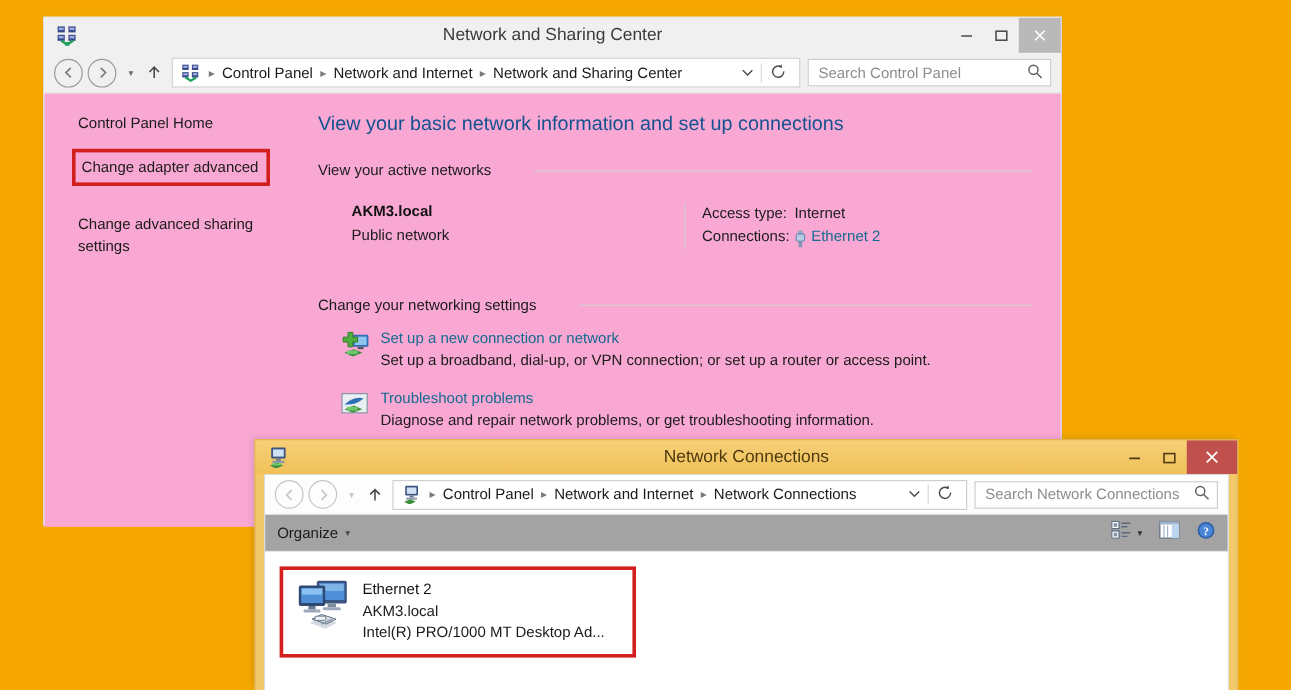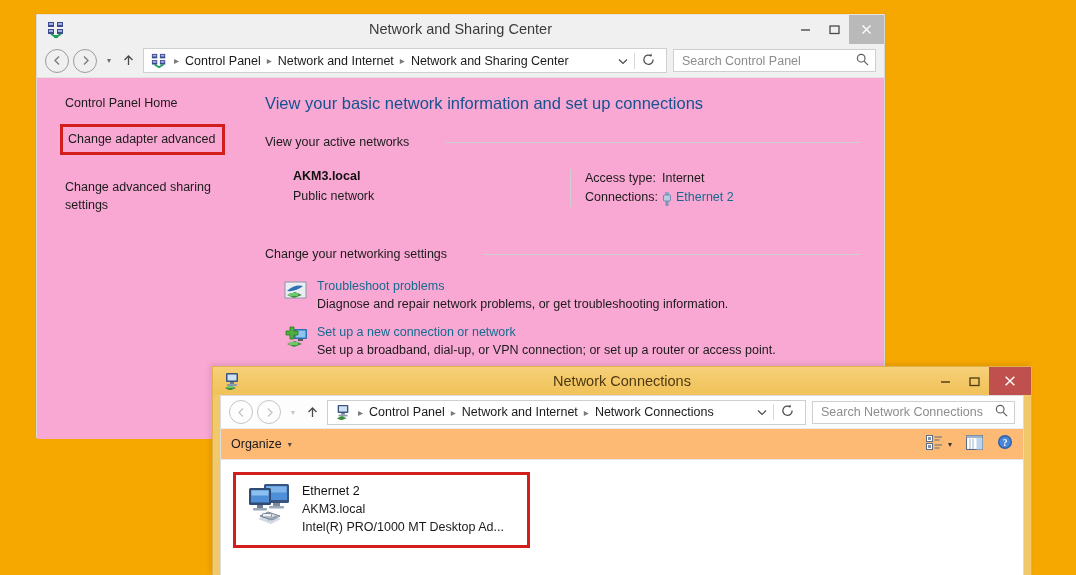--- a/index.html
+++ b/index.html
@@ -103,21 +103,21 @@
     box-shadow:-2px -2px 6px rgba(0,0,0,0.10);
   }
   #win2 .win-titlebar{background:linear-gradient(to bottom,#f6cf78,#f0c158);height:28px;}
   #win2 .win-title{color:#4d3a10;line-height:28px;font-size:14.5px;}
   #win2 .win-buttons{height:28px;}
   #win2 .win-btn{height:28px;color:#4d3a10;}
   #win2 .win-btn.close{background:#c0504d;color:#ffffff;width:42px;}
   .w2-inner{background:#ffffff;margin:0 7px 0 7px;height:calc(100% - 28px);
             border:1px solid #dcdcdc;border-bottom:none;box-sizing:border-box;}
   #win2 .navbar{background:#fdfdfd;border-bottom:1px solid #eaeaea;height:32px;}
-  .w2-toolbar{height:30px;background:#fdba74;border-bottom:1px solid #e6e6e6;
+  .w2-toolbar{height:30px;background:#a3a3a3;border-bottom:1px solid #e6e6e6;
               display:flex;align-items:center;padding:0 10px;}
   .organize{font-size:12.5px;color:#1b1b1b;display:flex;align-items:center;}
   .organize .caret{margin-left:6px;font-size:8px;color:#4a4a4a;}
   .tb-spacer{flex:1;}
   .tb-ico{margin-left:14px;display:flex;align-items:center;}
   .tb-caret{font-size:8px;color:#333;margin-left:5px;}
   .w2-content{background:#ffffff;height:calc(100% - 63px);padding:12px 0 0 12px;box-sizing:border-box;}
   .conn-hl{border:3px solid #d31e1e;width:297px;box-sizing:border-box;padding:8px 8px 8px 10px;}
   .conn-item{display:flex;align-items:flex-start;}
   .conn-ico{width:52px;flex:none;}
@@ -273,49 +273,49 @@
           </div>
         </div>
       </div>
 
       <div class="net-settings">
         <div class="sec-head">
           <span>Change your networking settings</span>
           <span class="rule"></span>
         </div>
 
-        <div class="ns-item" style="margin-top:18px;">
-          <div class="ns-ico">
-            <svg width="26" height="26" viewBox="0 0 26 26">
-              <rect x="2" y="2" width="21" height="16" fill="#e9eef3" stroke="#8a96a3" stroke-width="1"></rect>
-              <path d="M4 11 q8 -7 16 -5 q-7 6 -16 5 Z" fill="#2f6fb5"></path>
-              <path d="M4 15 l8 -3 l7 3 l-8 3 Z" fill="#3e8f3c"></path>
-              <rect x="6" y="13" width="9" height="3" rx="1" fill="#6fc96c"></rect>
-            </svg>
-          </div>
-          <div class="ns-txt">
-            <div class="ns-title">Troubleshoot problems</div>
-            <div class="ns-desc">Diagnose and repair network problems, or get troubleshooting information.</div>
-          </div>
-        </div>
-
         <div class="ns-item">
           <div class="ns-ico">
             <svg width="26" height="26" viewBox="0 0 26 26">
               <rect x="11" y="3" width="13" height="10" rx="1" fill="#2f6fb5"></rect>
               <rect x="12.5" y="4.5" width="10" height="7" fill="#8fc4ef"></rect>
               <rect x="15" y="13" width="5" height="2" fill="#5a5a5a"></rect>
               <path d="M3 5 h4 V1 h4 v4 h4 v4 h-4 v4 H7 V9 H3 Z" fill="#4fae3d" stroke="#2d7a22" stroke-width="0.8"></path>
               <path d="M4 18 l8 -3 l7 3 l-8 3 Z" fill="#3e8f3c"></path>
               <rect x="6" y="16" width="9" height="3" rx="1" fill="#6fc96c"></rect>
             </svg>
           </div>
           <div class="ns-txt">
             <div class="ns-title">Set up a new connection or network</div>
             <div class="ns-desc">Set up a broadband, dial-up, or VPN connection; or set up a router or access point.</div>
+          </div>
+        </div>
+
+        <div class="ns-item" style="margin-top:18px;">
+          <div class="ns-ico">
+            <svg width="26" height="26" viewBox="0 0 26 26">
+              <rect x="2" y="2" width="21" height="16" fill="#e9eef3" stroke="#8a96a3" stroke-width="1"></rect>
+              <path d="M4 11 q8 -7 16 -5 q-7 6 -16 5 Z" fill="#2f6fb5"></path>
+              <path d="M4 15 l8 -3 l7 3 l-8 3 Z" fill="#3e8f3c"></path>
+              <rect x="6" y="13" width="9" height="3" rx="1" fill="#6fc96c"></rect>
+            </svg>
+          </div>
+          <div class="ns-txt">
+            <div class="ns-title">Troubleshoot problems</div>
+            <div class="ns-desc">Diagnose and repair network problems, or get troubleshooting information.</div>
           </div>
         </div>
       </div>
     </div>
   </div>
 </div>
 
 <div class="window" id="win2">
 
   <div class="win-titlebar">

